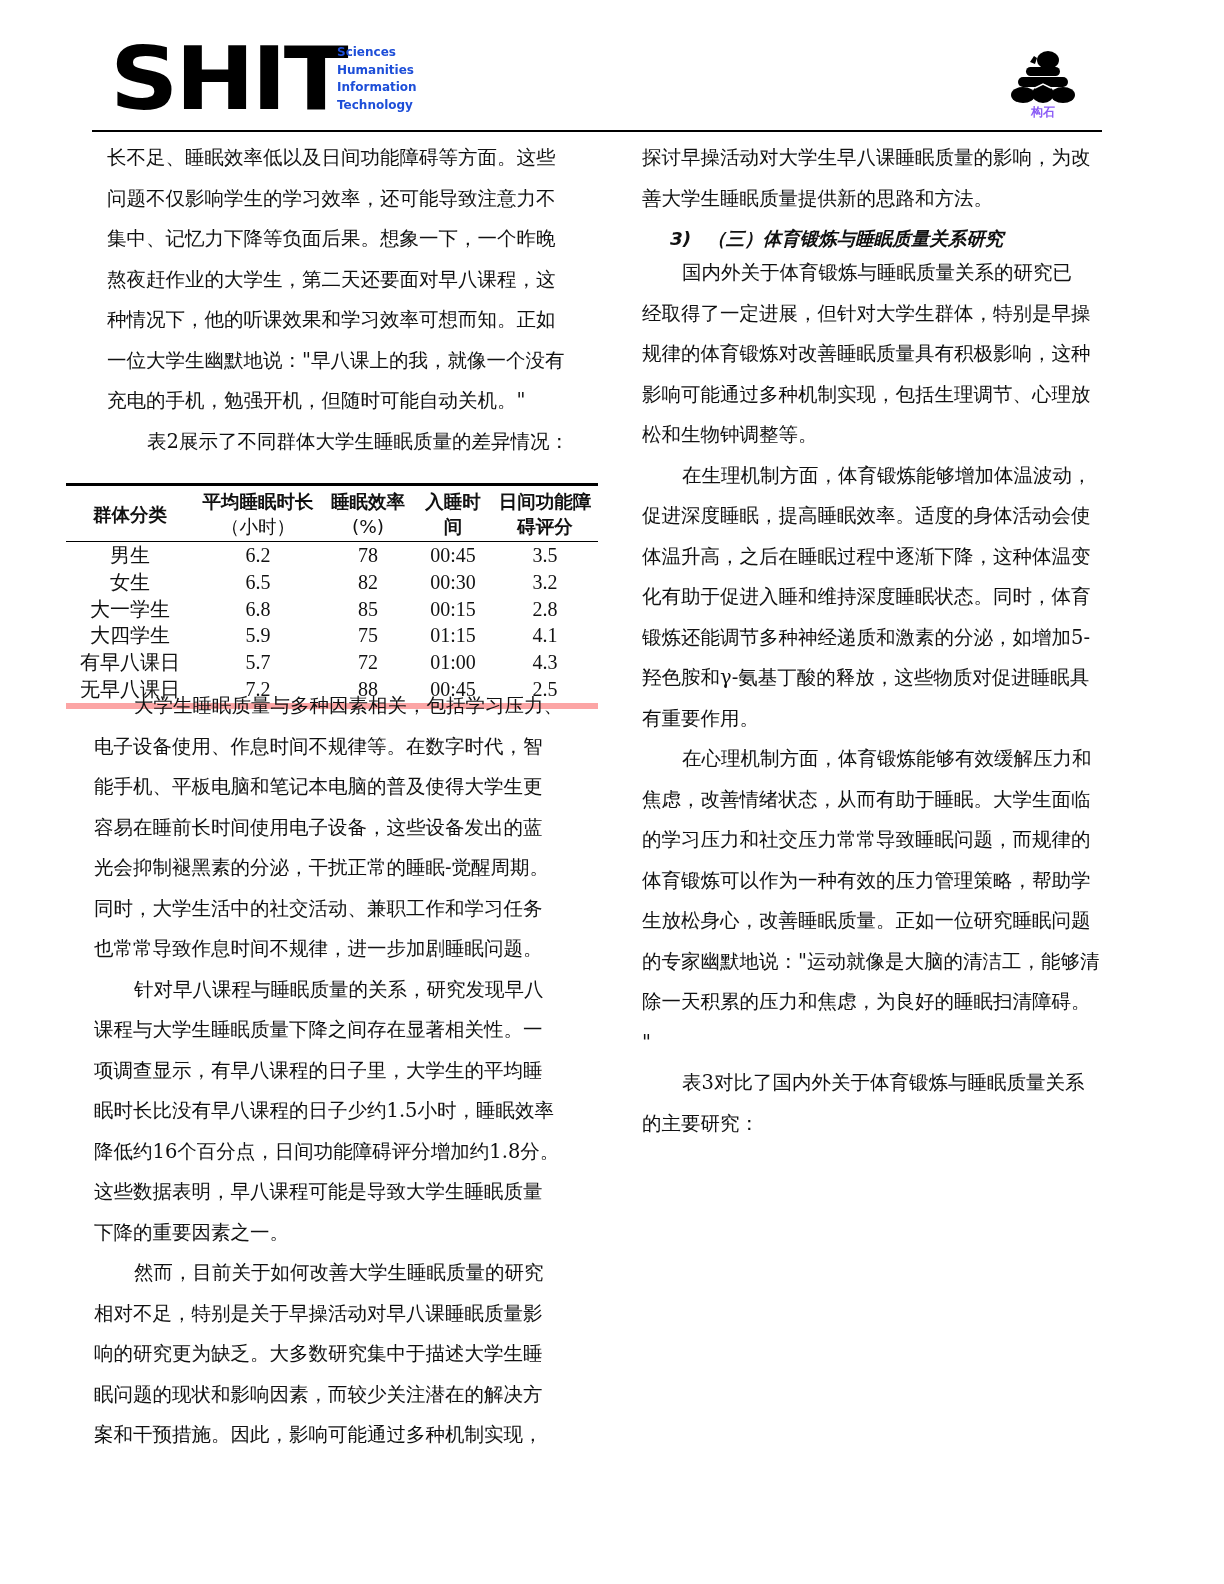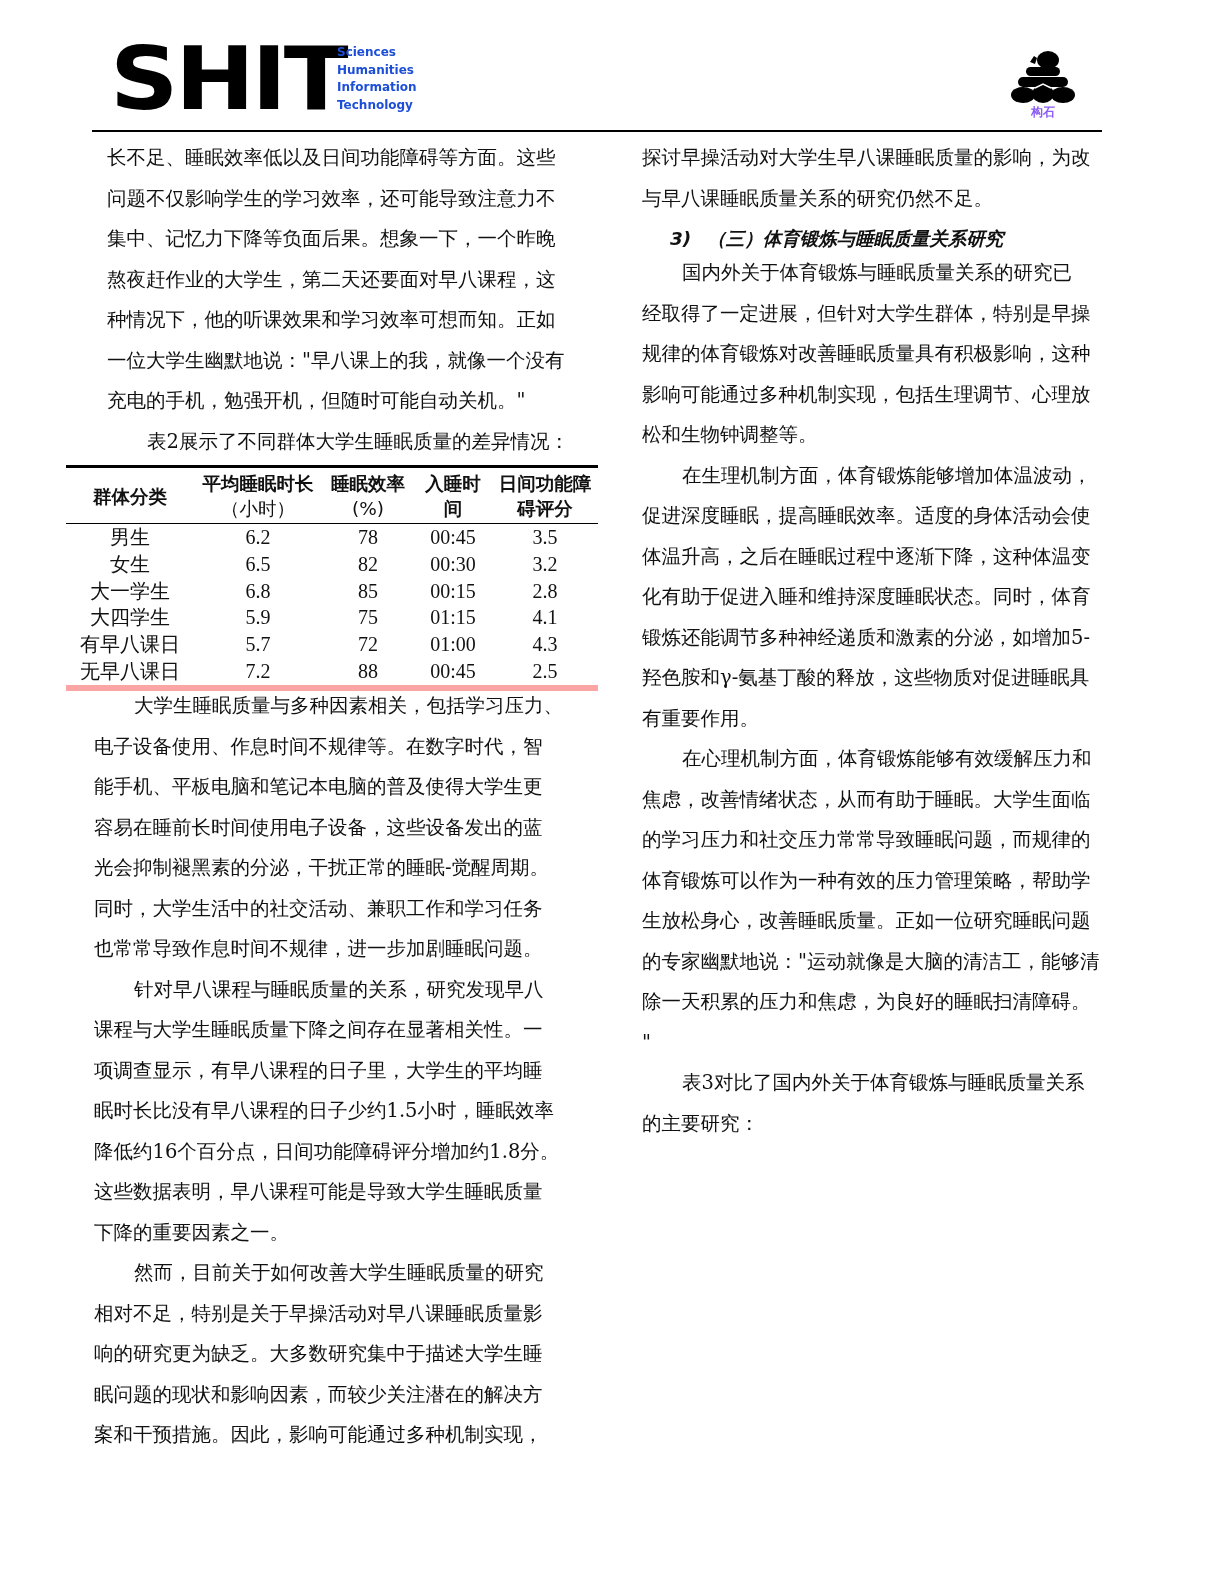--- a/index.html
+++ b/index.html
@@ -15,21 +15,21 @@
 
   .col { position: absolute; font-size: 19.5px; line-height: 40.5px; }
   .col-left { left: 94px; top: 138px; width: 500px; margin-left: 13px; }
   .col-right { left: 642px; top: 138px; width: 480px; }
   .p { margin: 0; text-align: justify; }
   .line { display: block; white-space: nowrap; height: 40.5px; }
 
   .heading { font-family: "DejaVu Sans", "Liberation Sans", sans-serif; font-weight: bold; font-style: italic; font-size: 18.5px; line-height: 40px; height: 34px; padding-left: 28px; white-space: nowrap; }
   .heading .num { margin-right: 16px; }
 
-  table.data { position: absolute; left: 66px; top: 465px; width: 532px; border-collapse: collapse; font-size: 19px; }
+  table.data { position: absolute; left: 66px; top: 483px; width: 532px; border-collapse: collapse; font-size: 19px; }
   table.data thead tr { border-top: 3px solid #000; border-bottom: 1.5px solid #000; }
   table.data tbody tr:last-child { border-bottom: 6px solid #fca5a5; }
   table.data th { font-family: "DejaVu Sans", "Liberation Sans", sans-serif; font-weight: bold; font-size: 18.5px; line-height: 25px; padding: 3px 0 2px 0; text-align: center; }
   table.data td { text-align: center; line-height: 26.8px; padding: 0; font-family: "Liberation Serif", "DejaVu Serif", serif; font-size: 20px; }
 </style>
 </head>
 <body>
 
 <div class="header">
   <div class="logo-word">SHIT</div>
@@ -150,21 +150,21 @@
     <span class="line">相对不足，特别是关于早操活动对早八课睡眠质量影</span>
     <span class="line">响的研究更为缺乏。大多数研究集中于描述大学生睡</span>
     <span class="line">眠问题的现状和影响因素，而较少关注潜在的解决方</span>
     <span class="line">案和干预措施。因此，影响可能通过多种机制实现，</span>
   </div>
 </div>
 
 <div class="col col-right">
   <div class="p">
     <span class="line">探讨早操活动对大学生早八课睡眠质量的影响，为改</span>
-    <span class="line">与早八课睡眠质量关系的研究仍然不足。</span>
+    <span class="line">善大学生睡眠质量提供新的思路和方法。</span>
   </div>
   <div class="heading">
     <span class="num">3)</span><span>（三）体育锻炼与睡眠质量关系研究</span>
   </div>
   <div class="p">
     <span class="line" style="padding-left:40px">国内外关于体育锻炼与睡眠质量关系的研究已</span>
     <span class="line">经取得了一定进展，但针对大学生群体，特别是早操</span>
     <span class="line">规律的体育锻炼对改善睡眠质量具有积极影响，这种</span>
     <span class="line">影响可能通过多种机制实现，包括生理调节、心理放</span>
     <span class="line">松和生物钟调整等。</span>

